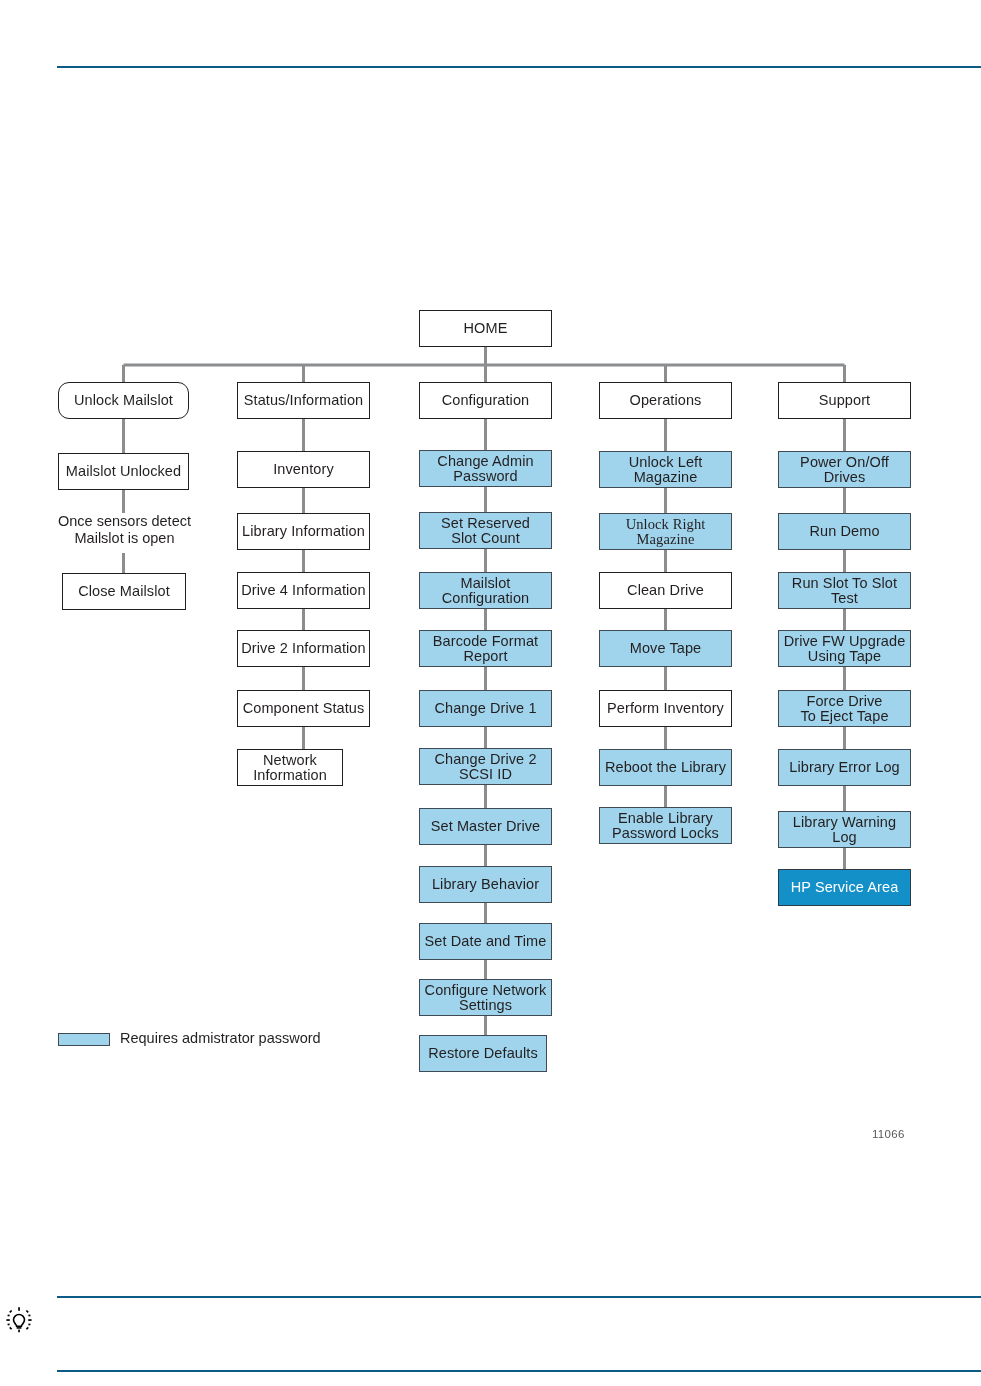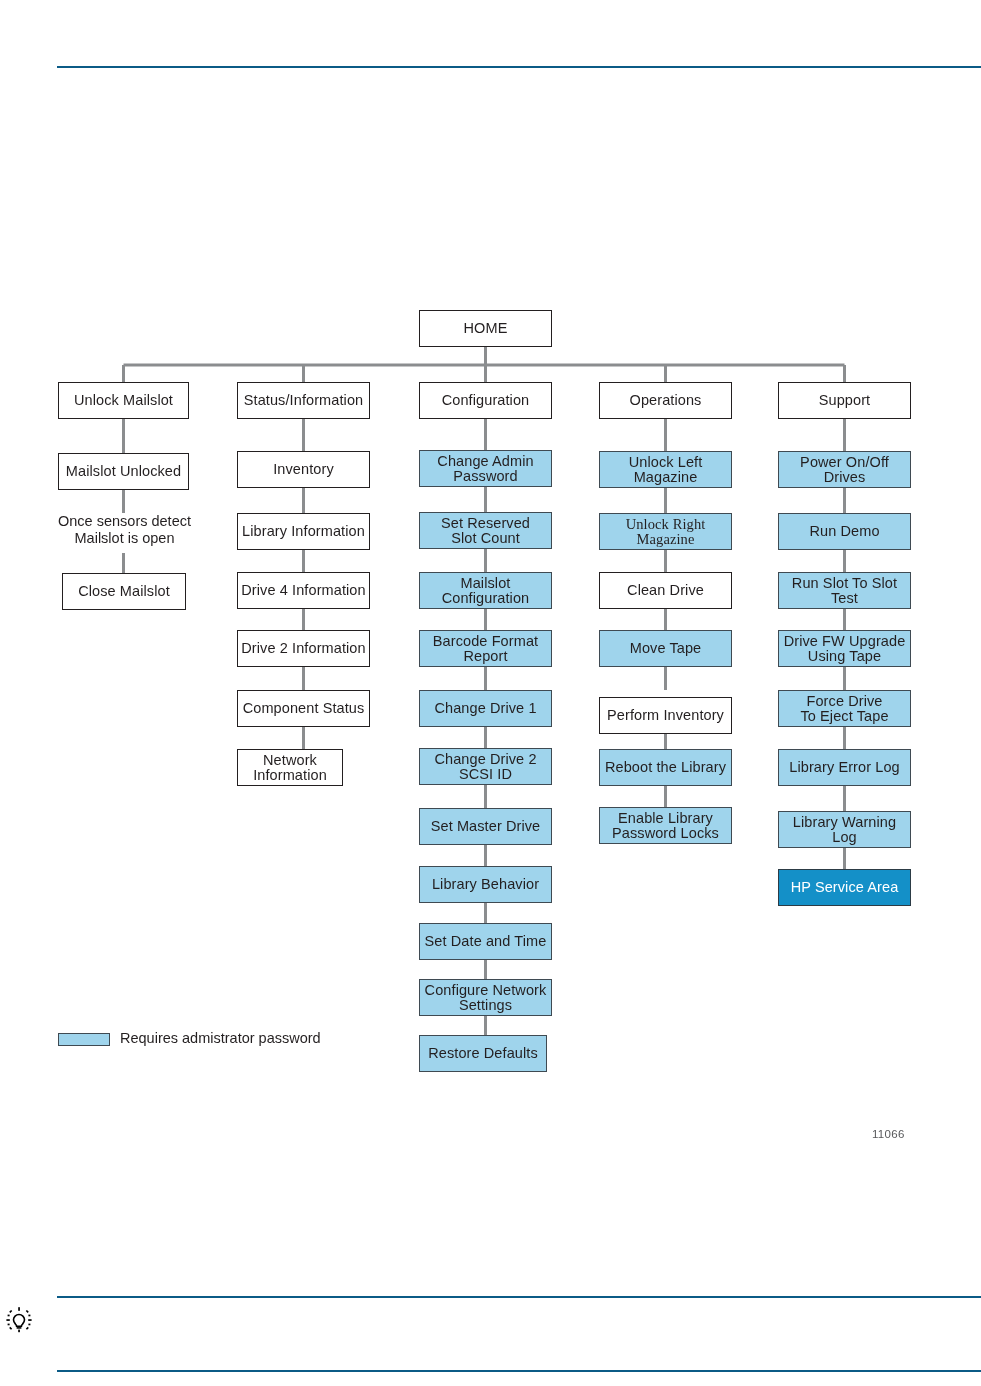--- a/index.html
+++ b/index.html
@@ -169,21 +169,21 @@
       <line x1="844.5" y1="419" x2="844.5" y2="451" stroke="#8b8d8f" stroke-width="3"></line>
       <line x1="844.5" y1="488" x2="844.5" y2="513" stroke="#8b8d8f" stroke-width="3"></line>
       <line x1="844.5" y1="550" x2="844.5" y2="572" stroke="#8b8d8f" stroke-width="3"></line>
       <line x1="844.5" y1="609" x2="844.5" y2="630" stroke="#8b8d8f" stroke-width="3"></line>
       <line x1="844.5" y1="667" x2="844.5" y2="690" stroke="#8b8d8f" stroke-width="3"></line>
       <line x1="844.5" y1="727" x2="844.5" y2="749" stroke="#8b8d8f" stroke-width="3"></line>
       <line x1="844.5" y1="786" x2="844.5" y2="811" stroke="#8b8d8f" stroke-width="3"></line>
       <line x1="844.5" y1="848" x2="844.5" y2="869" stroke="#8b8d8f" stroke-width="3"></line>
     </svg>
 <div class="node" style="left: 419px; top: 310px; width: 133px; height: 37px;">HOME</div>
-    <div class="node" style="left: 58px; top: 382px; width: 131px; height: 37px;">Unlock Mailslot</div>
+    <div class="node" style="left: 58px; top: 382px; width: 131px; height: 37px; border-radius: 11px;">Unlock Mailslot</div>
     <div class="node" style="left: 58px; top: 453px; width: 131px; height: 37px;">Mailslot Unlocked</div>
     <div class="node" style="left: 62px; top: 573px; width: 124px; height: 37px;">Close Mailslot</div>
     <div class="note" style="left: 47px; top: 513px; width: 155px;">Once sensors detect
 Mailslot is open</div>
     <div class="node" style="left: 237px; top: 382px; width: 133px; height: 37px;">Status/Information</div>
     <div class="node" style="left: 237px; top: 451px; width: 133px; height: 37px;">Inventory</div>
     <div class="node" style="left: 237px; top: 513px; width: 133px; height: 37px;">Library Information</div>
     <div class="node" style="left: 237px; top: 572px; width: 133px; height: 37px;">Drive 4 Information</div>
     <div class="node" style="left: 237px; top: 630px; width: 133px; height: 37px;">Drive 2 Information</div>
     <div class="node" style="left: 237px; top: 690px; width: 133px; height: 37px;">Component Status</div>
@@ -204,21 +204,21 @@
     <div class="node admin" style="left: 419px; top: 866px; width: 133px; height: 37px;">Library Behavior</div>
     <div class="node admin" style="left: 419px; top: 923px; width: 133px; height: 37px;">Set  Date and Time</div>
     <div class="node admin" style="left: 419px; top: 979px; width: 133px; height: 37px;">Configure Network
 Settings</div>
     <div class="node admin" style="left: 419px; top: 1035px; width: 128px; height: 37px;">Restore Defaults</div>
     <div class="node" style="left: 599px; top: 382px; width: 133px; height: 37px;">Operations</div>
     <div class="node admin" style="left: 599px; top: 451px; width: 133px; height: 37px;">Unlock Left Magazine</div>
     <div class="node admin" style="left: 599px; top: 513px; width: 133px; height: 37px; font-family: Liberation Serif, serif;">Unlock Right Magazine</div>
     <div class="node" style="left: 599px; top: 572px; width: 133px; height: 37px;">Clean Drive</div>
     <div class="node admin" style="left: 599px; top: 630px; width: 133px; height: 37px;">Move Tape</div>
-    <div class="node" style="left: 599px; top: 690px; width: 133px; height: 37px; margin-top: 7px;">Perform Inventory</div>
+    <div class="node" style="left: 599px; top: 690px; width: 133px; height: 37px;">Perform Inventory</div>
     <div class="node admin" style="left: 599px; top: 749px; width: 133px; height: 37px;">Reboot the Library</div>
     <div class="node admin" style="left: 599px; top: 807px; width: 133px; height: 37px;">Enable Library
 Password Locks</div>
     <div class="node" style="left: 778px; top: 382px; width: 133px; height: 37px;">Support</div>
     <div class="node admin" style="left: 778px; top: 451px; width: 133px; height: 37px;">Power On/Off Drives</div>
     <div class="node admin" style="left: 778px; top: 513px; width: 133px; height: 37px;">Run Demo</div>
     <div class="node admin" style="left: 778px; top: 572px; width: 133px; height: 37px;">Run Slot To Slot Test</div>
     <div class="node admin" style="left: 778px; top: 630px; width: 133px; height: 37px;">Drive FW Upgrade
 Using Tape</div>
     <div class="node admin" style="left: 778px; top: 690px; width: 133px; height: 37px;">Force Drive

